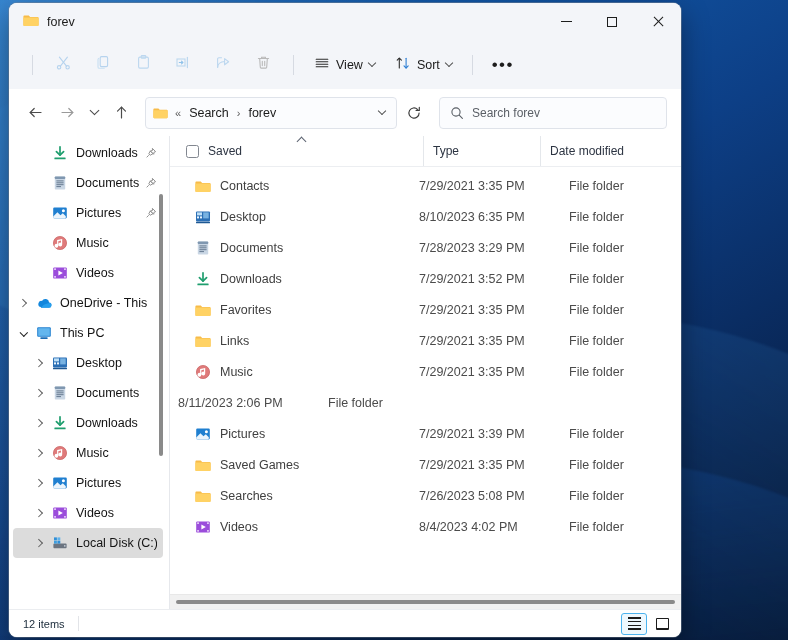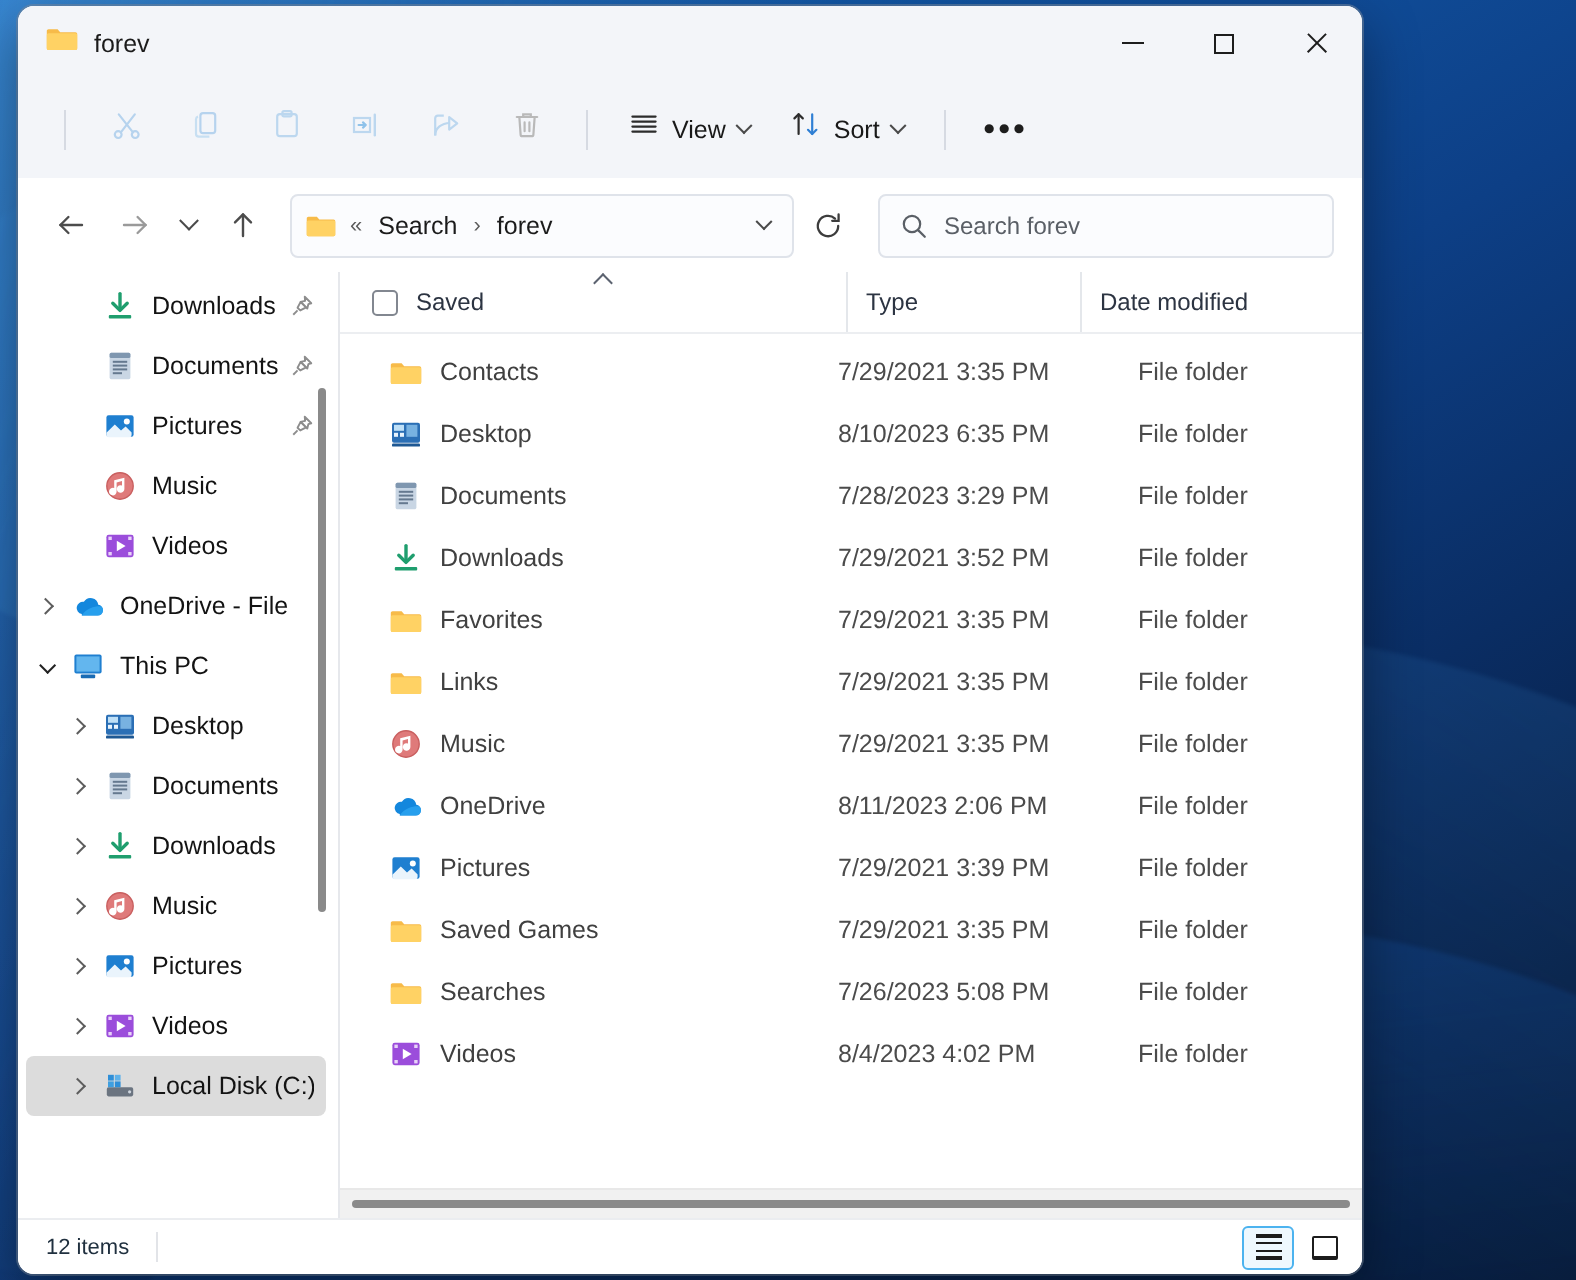--- a/index.html
+++ b/index.html
@@ -692,21 +692,21 @@
           <div class="nav-item" style="padding-left: 0px;">
             <span class="nav-exp">
               <span class="carr"></span>
             </span>
             <span class="nav-ico">
               <svg width="16" height="16" viewBox="0 0 16 16">
                 <path d="M4.9 12.8h7.9a2.7 2.7 0 0 0 .35-5.38 3.9 3.9 0 0 0-7.2-1.5 3.1 3.1 0 0 0-1.05 6.12z" fill="#1387dd"></path>
                 <path d="M4.9 12.8h7.9a2.7 2.7 0 0 0 1.9-4.6c-2.3-.3-7.3.4-9.8 4.6z" fill="#2ba3f0" opacity=".85"></path>
               </svg>
             </span>
-            <span class="nav-lbl">OneDrive - File</span>
+            <span class="nav-lbl">OneDrive - This</span>
           </div>
           <div class="nav-item" style="padding-left: 0px;">
             <span class="nav-exp">
               <span class="carr down"></span>
             </span>
             <span class="nav-ico">
               <svg width="16" height="16" viewBox="0 0 16 16">
                 <rect x="1.2" y="2.2" width="13.6" height="9.6" rx="1" fill="#1f7fd0"></rect>
                 <rect x="2.2" y="3.2" width="11.6" height="7.6" fill="#63b6ee"></rect>
                 <rect x="4.4" y="12.2" width="7.2" height="1.9" rx=".5" fill="#1a6cb5"></rect>
@@ -956,29 +956,20 @@
                   <path d="M10.2 3.9v5.6a1.9 1.9 0 1 1-1.2-1.77V5.5L6.3 6.2v4.6a1.9 1.9 0 1 1-1.2-1.77V5.1z" fill="#ffffff"></path>
                 </svg>
               </span>
               <span>Music</span>
             </div>
             <div class="cell cell-date">7/29/2021 3:35 PM</div>
             <div class="cell cell-type">File folder</div>
             <div class="cell cell-size"></div>
           </div>
           <div class="row">
-            <div class="cell cell-name">
-              <span class="row-ico">
-                <svg width="16" height="16" viewBox="0 0 16 16">
-                  <path d="M4.9 12.8h7.9a2.7 2.7 0 0 0 .35-5.38 3.9 3.9 0 0 0-7.2-1.5 3.1 3.1 0 0 0-1.05 6.12z" fill="#1387dd"></path>
-                  <path d="M4.9 12.8h7.9a2.7 2.7 0 0 0 1.9-4.6c-2.3-.3-7.3.4-9.8 4.6z" fill="#2ba3f0" opacity=".85"></path>
-                </svg>
-              </span>
-              <span>OneDrive</span>
-            </div>
             <div class="cell cell-date">8/11/2023 2:06 PM</div>
             <div class="cell cell-type">File folder</div>
             <div class="cell cell-size"></div>
           </div>
           <div class="row">
             <div class="cell cell-name">
               <span class="row-ico">
                 <svg width="16" height="16" viewBox="0 0 16 16">
                   <rect x="1.2" y="2.6" width="13.6" height="10.8" rx="1.1" fill="#1f7fd0"></rect>
                   <path d="M1.2 11.4 5.4 7.2l3.1 3.1 2.3-2.1 3 3v1.3a1.1 1.1 0 0 1-1.1 1.1H2.3a1.1 1.1 0 0 1-1.1-1.1z" fill="#eaf4fc"></path>

